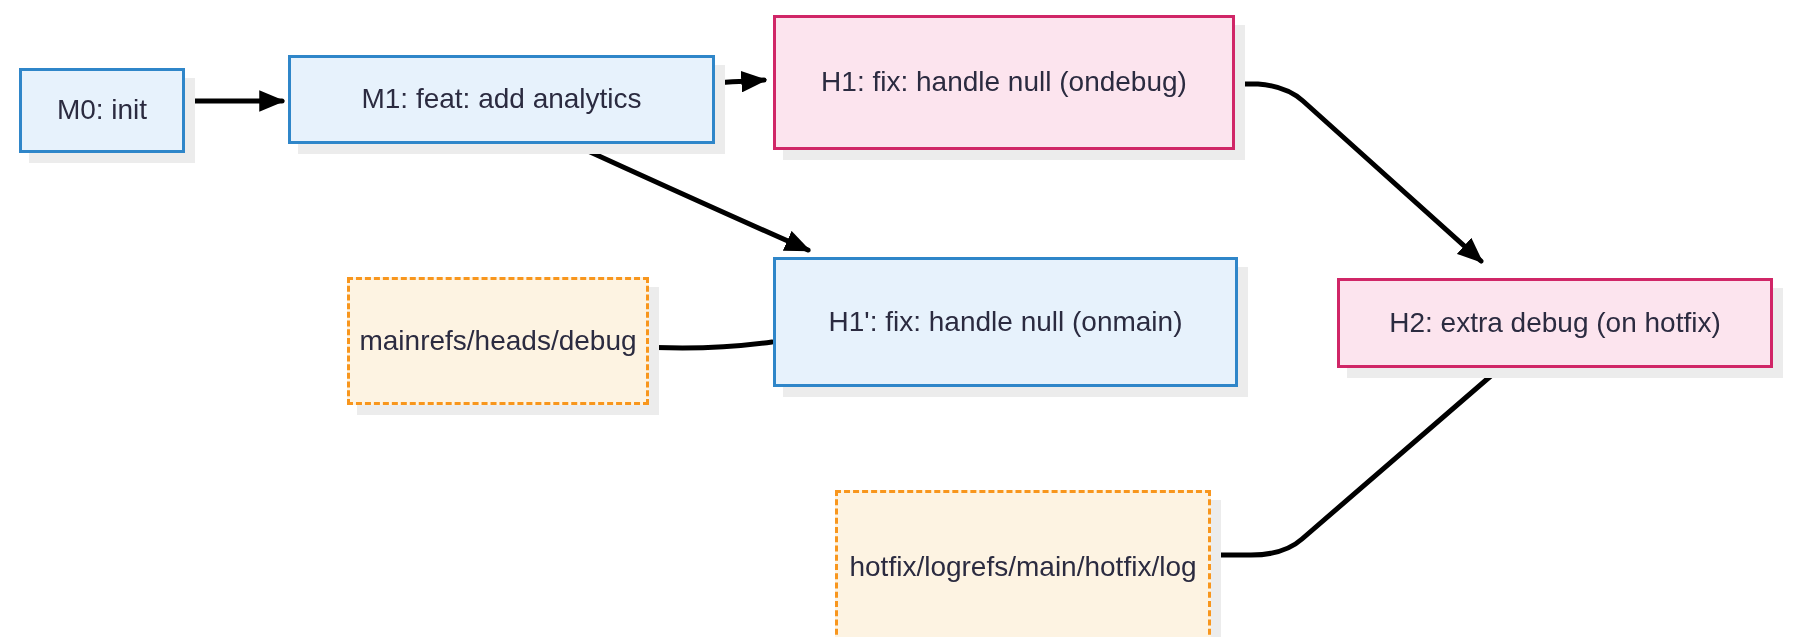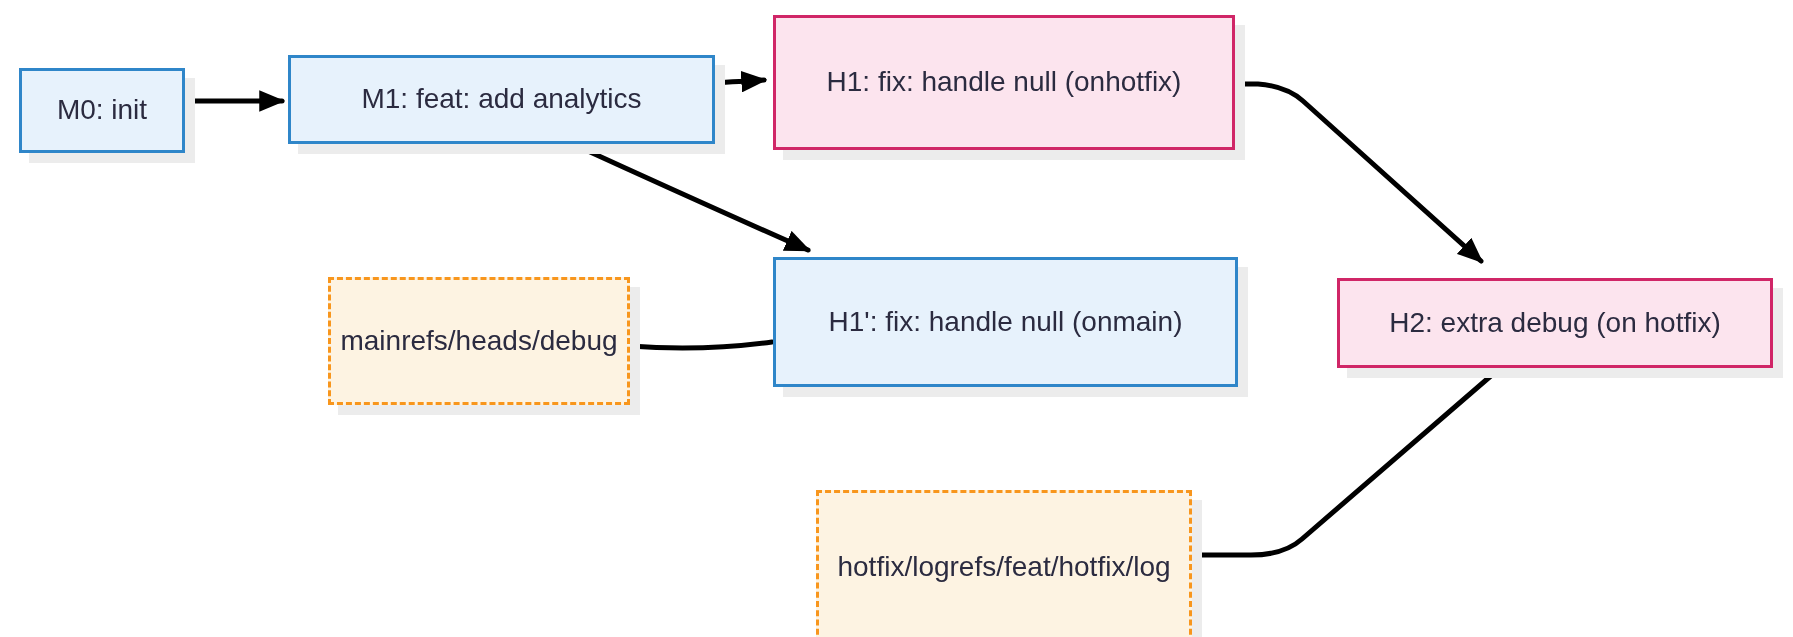--- a/index.html
+++ b/index.html
@@ -19,21 +19,21 @@
     display:flex;flex-direction:row;
     align-items:center;justify-content:center;
     text-align:center;
     font-size:28px;line-height:1.6;
     color:var(--text,#2b2b40);
     box-shadow:10px 10px 0 0 var(--shadow,#ececec);
     white-space:nowrap;
   }
   .commit{background:var(--blue-fill);border:3px solid var(--blue-border);}
   .hotfix-commit{background:var(--pink-fill);border:3px solid var(--pink-border);}
-  .branch-ref{background:var(--ref-fill);border:3px dashed var(--ref-border);}
+  .branch-ref{background:var(--ref-fill);border:3px dashed var(--ref-border);margin-left:19px;}
   #node-m0{left:19px;top:56px;width:166px;height:85px;margin-top:12px;}
   #node-m1{left:288px;top:55px;width:427px;height:89px;}
   #node-h1{left:773px;top:15px;width:462px;height:135px;}
   #node-h1p{left:773px;top:257px;width:465px;height:130px;}
   #node-main{left:328px;top:277px;width:302px;height:128px;}
   #node-h2{left:1337px;top:278px;width:436px;height:90px;}
   #node-hotfix{left:816px;top:490px;width:376px;height:154px;}
   .line{display:block;}
 </style>
 </head>
@@ -58,35 +58,35 @@
   <div class="node commit" id="node-m0">
     <span class="line">M0: init</span>
   </div>
 
   <div class="node commit" id="node-m1">
     <span class="line">M1: feat: add analytics</span>
   </div>
 
   <div class="node hotfix-commit" id="node-h1">
     <span class="line">H1: fix: handle null (on</span>
-    <span class="line">hotfix)</span>
+    <span class="line">debug)</span>
   </div>
 
   <div class="node commit" id="node-h1p">
     <span class="line">H1': fix: handle null (on</span>
     <span class="line">main)</span>
   </div>
 
   <div class="node branch-ref" id="node-main">
     <span class="line">main</span>
     <span class="line">refs/heads/debug</span>
   </div>
 
   <div class="node hotfix-commit" id="node-h2">
     <span class="line">H2: extra debug (on hotfix)</span>
   </div>
 
   <div class="node branch-ref" id="node-hotfix">
     <span class="line">hotfix/log</span>
-    <span class="line">refs/feat/hotfix/log</span>
+    <span class="line">refs/main/hotfix/log</span>
   </div>
 
 </div>
 
 </body></html>

